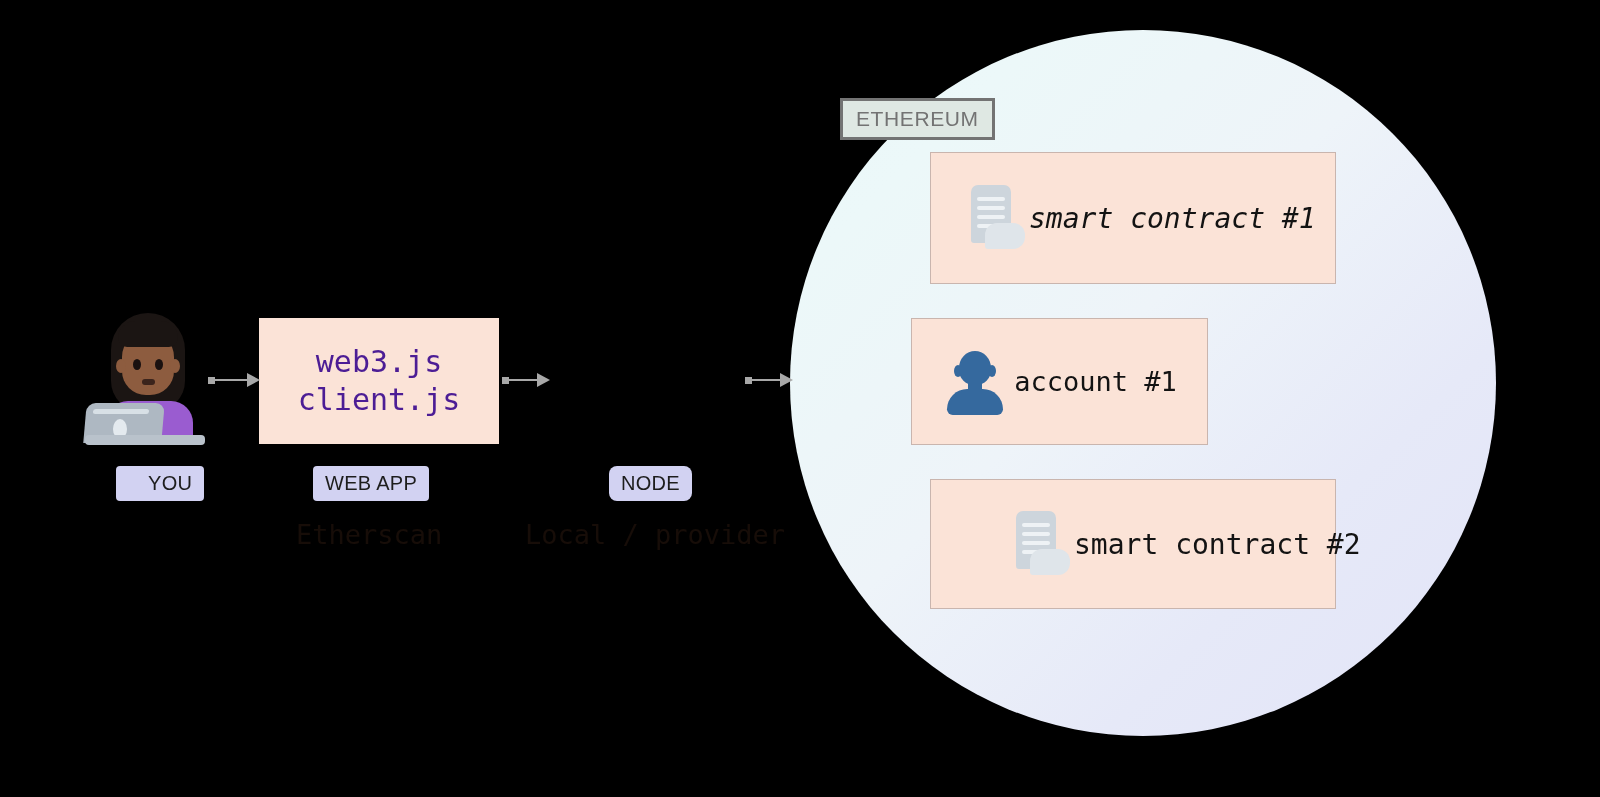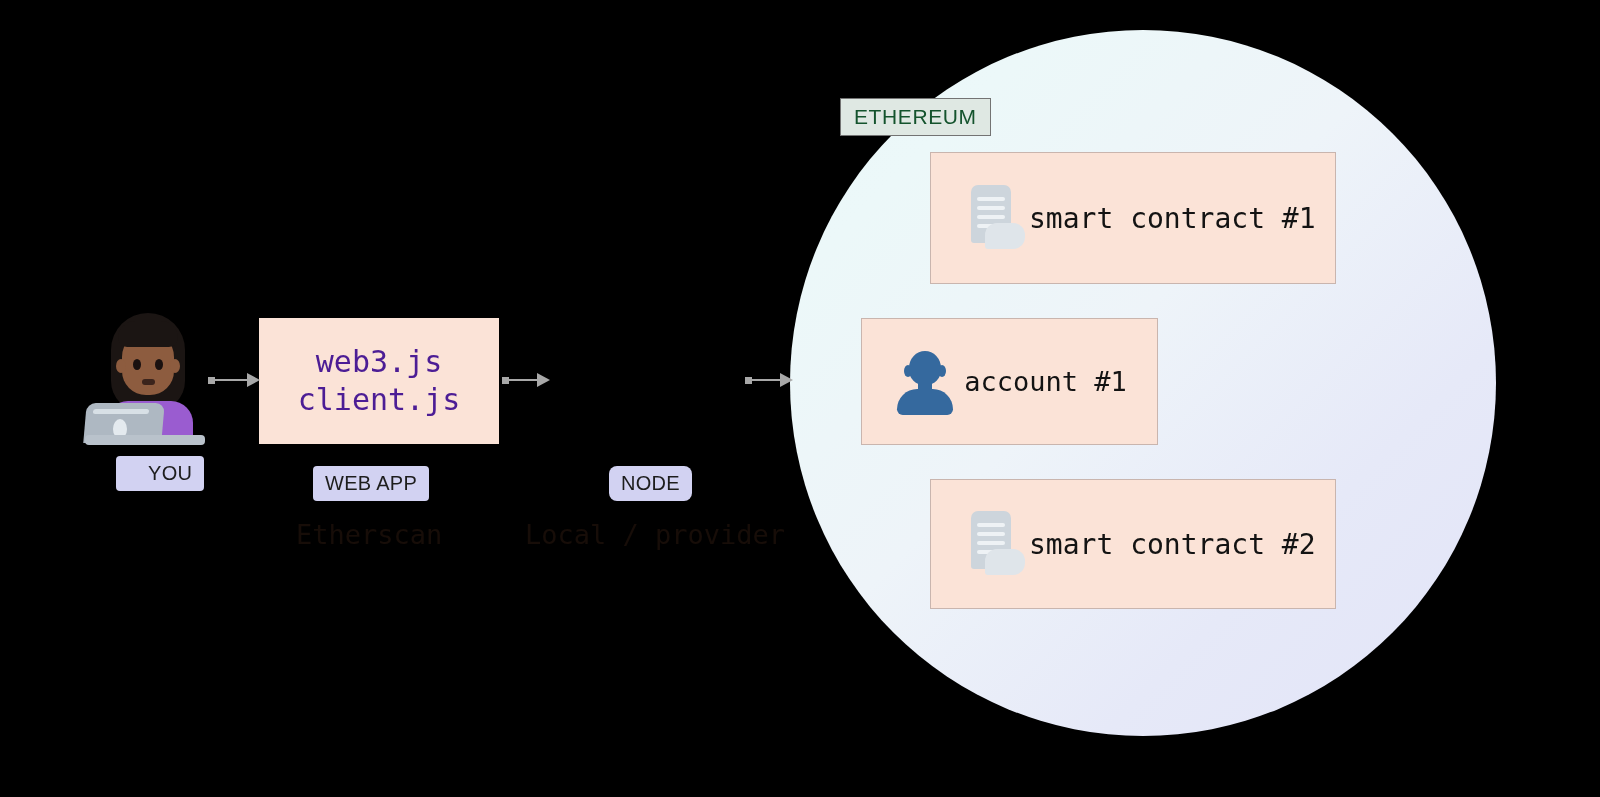--- a/index.html
+++ b/index.html
@@ -33,22 +33,22 @@
     border-radius: 50%;
     background: linear-gradient(135deg, #eaf7f8 0%, #ecf8f9 18%, #eef4f9 45%, #e6e9f8 72%, #e2e4f8 100%);
   }
 
   .eth-label {
     position: absolute;
     left: 840px;
     top: 98px;
     padding: 7px 13px 8px 13px;
     background: #dfe8e3;
-    border: 1px solid #737373;
-    color: #14532d;
+    border: 3px solid #737373;
+    color: #737373;
     font-size: 21px;
     letter-spacing: 0.6px;
     font-family: "Liberation Sans", sans-serif;
     line-height: 1;
     white-space: nowrap;
   }
 
   
   .entity {
     position: absolute;
@@ -69,23 +69,23 @@
     flex: 1 1 auto;
     text-align: center;
     font-family: "DejaVu Sans Mono", "Liberation Mono", monospace;
     font-size: 28px;
     color: #131313;
     letter-spacing: 0px;
     padding-right: 30px;
     white-space: nowrap;
   }
 
-  #contract1 { left: 930px; top: 152px; width: 406px; height: 132px; }
-  #account1  { left: 861px; top: 318px; width: 297px; height: 127px; justify-content: flex-end; }
-  #contract2 { left: 930px; top: 479px; width: 406px; height: 130px; }
+  #contract1 { left: 930px; top: 152px; width: 406px; height: 132px; font-style: italic; }
+  #account1  { left: 911px; top: 318px; width: 297px; height: 127px; justify-content: flex-end; }
+  #contract2 { left: 930px; top: 479px; width: 406px; height: 130px; padding-left: 45px; }
 
   #account1 .ent-label { font-size: 27px; padding-right: 22px; }
   #account1 .ent-icon { margin-left: 32px; }
 
   
   .doc-icon { width: 58px; height: 68px; position: relative; }
   .doc-icon .page {
     position: absolute;
     left: 4px; top: 2px;
     width: 40px; height: 58px;
@@ -168,21 +168,21 @@
     background: #d2d2f2;
     color: #1d1d1d;
     font-family: "Liberation Sans", sans-serif;
     font-size: 20px;
     letter-spacing: 0.3px;
     border-radius: 4px;
     padding: 7px 12px 8px 12px;
     line-height: 1;
     white-space: nowrap;
   }
-  #you-badge    { left: 116px; top: 456px; padding-left: 32px; }
+  #you-badge    { left: 116px; top: 466px; padding-left: 32px; }
   #webapp-badge { left: 313px; top: 466px; }
   #node-badge   { left: 609px; top: 466px; border-radius: 8px; }
 
   
   .caption {
     position: absolute;
     color: #170d08;
     font-family: "DejaVu Sans Mono", "Liberation Mono", monospace;
     font-size: 27px;
     white-space: nowrap;

